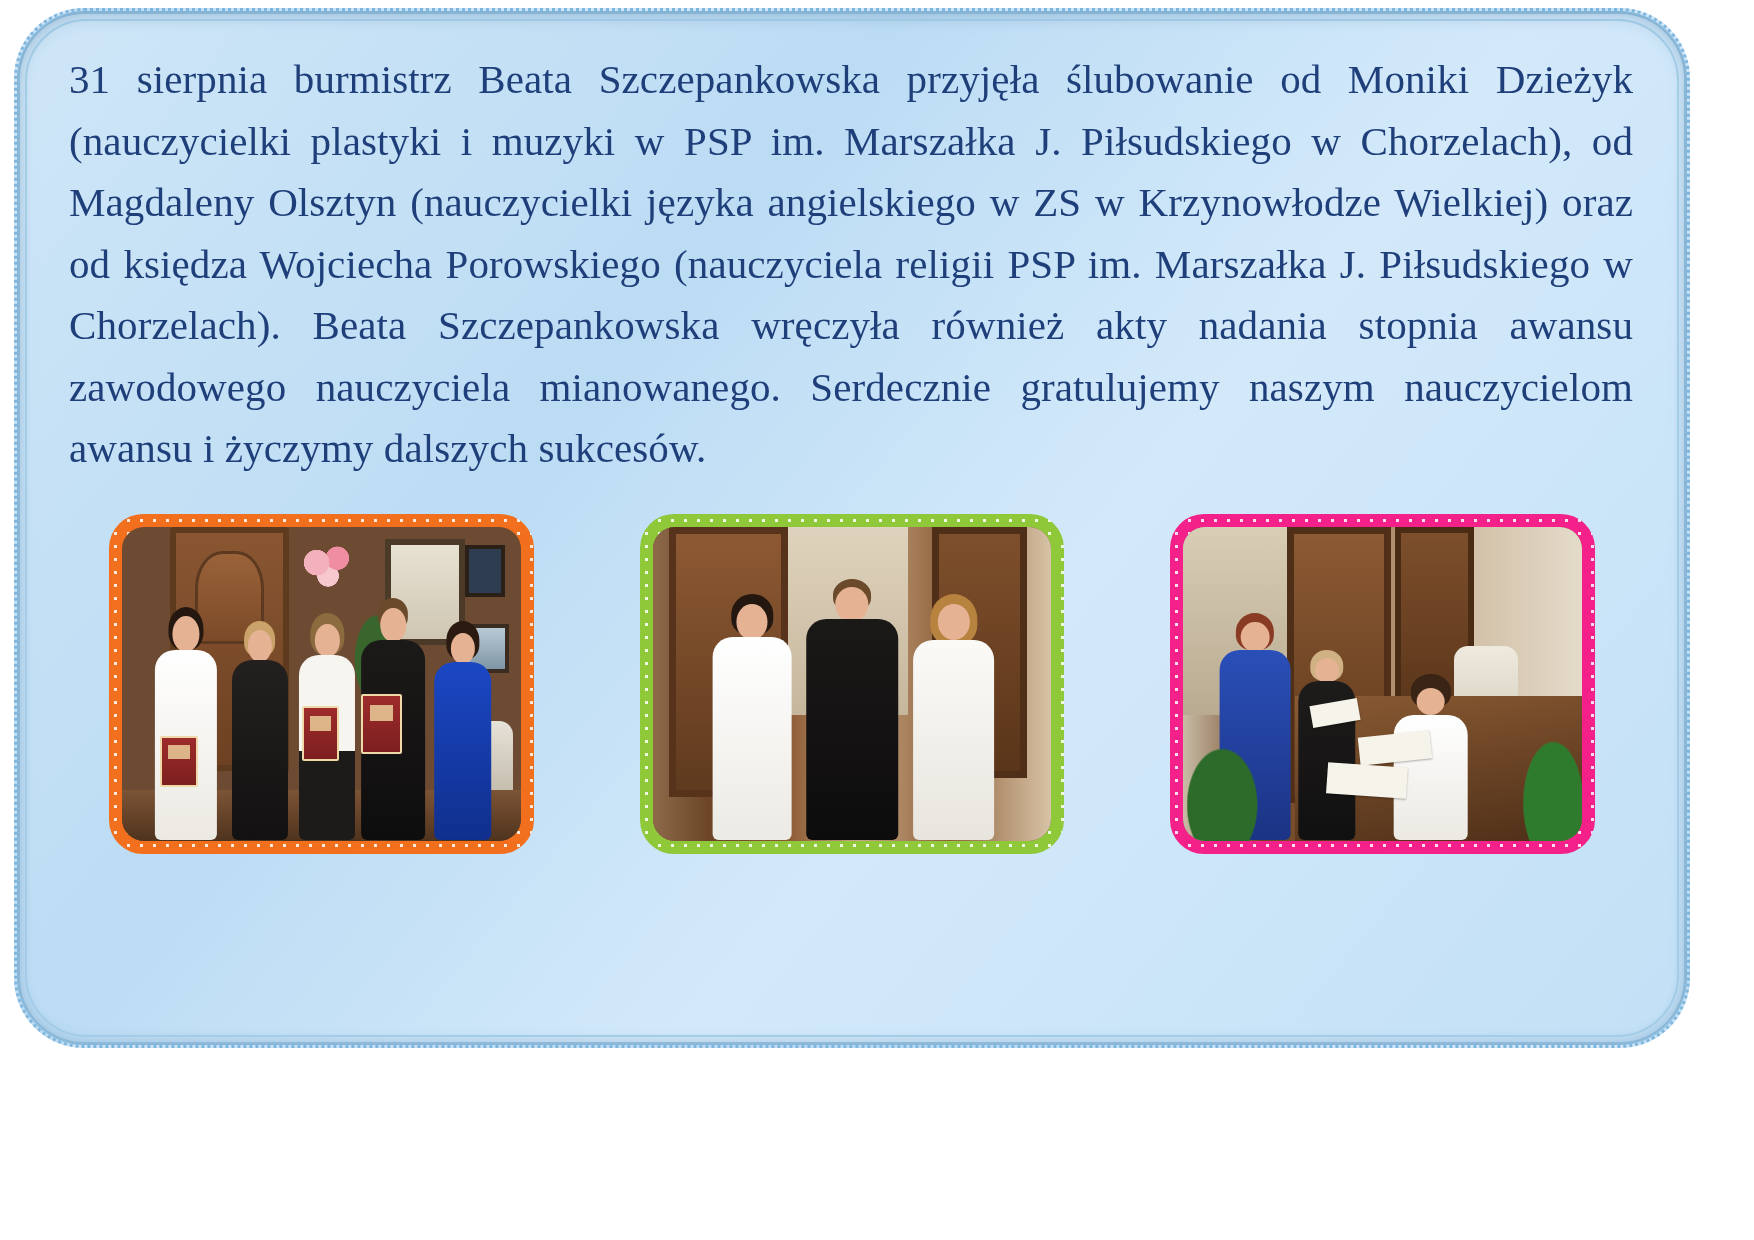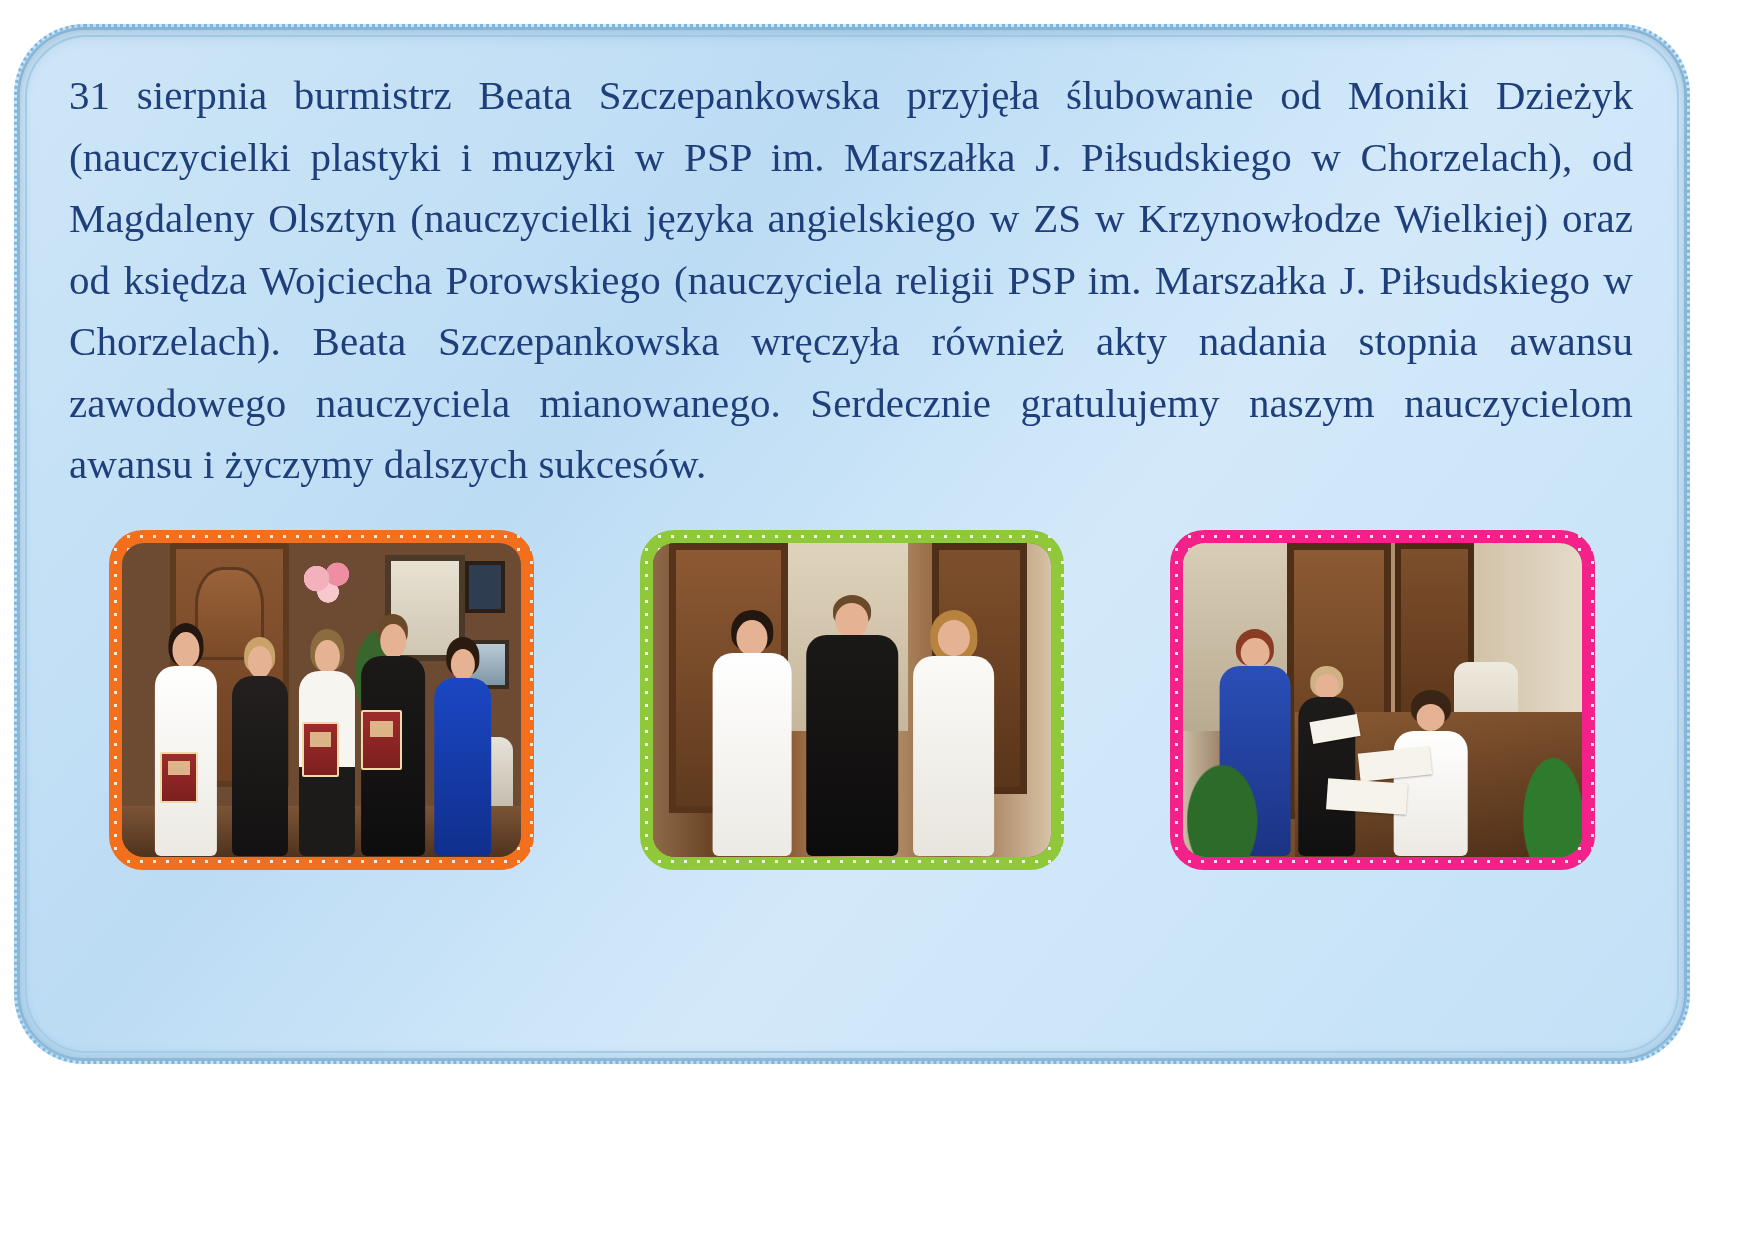--- a/index.html
+++ b/index.html
@@ -17,21 +17,21 @@
   .page {
     position: relative;
     width: 1754px;
     height: 1240px;
   }
 
   
   .panel {
     position: absolute;
     left: 14px;
-    top: 24px;
+    top: 8px;
     width: 1676px;
     height: 1040px;
     border-radius: 70px;
     background: linear-gradient(130deg, #cfe6f7 0%, #bcdcf4 35%, #d3e9fa 60%, #c2e0f6 100%);
     box-shadow: 0 0 0 3px #9bc7e6 inset;
     border: 3px dotted #7fb6dd;
     box-sizing: border-box;
   }
   .panel-inner-line {
     position: absolute;

